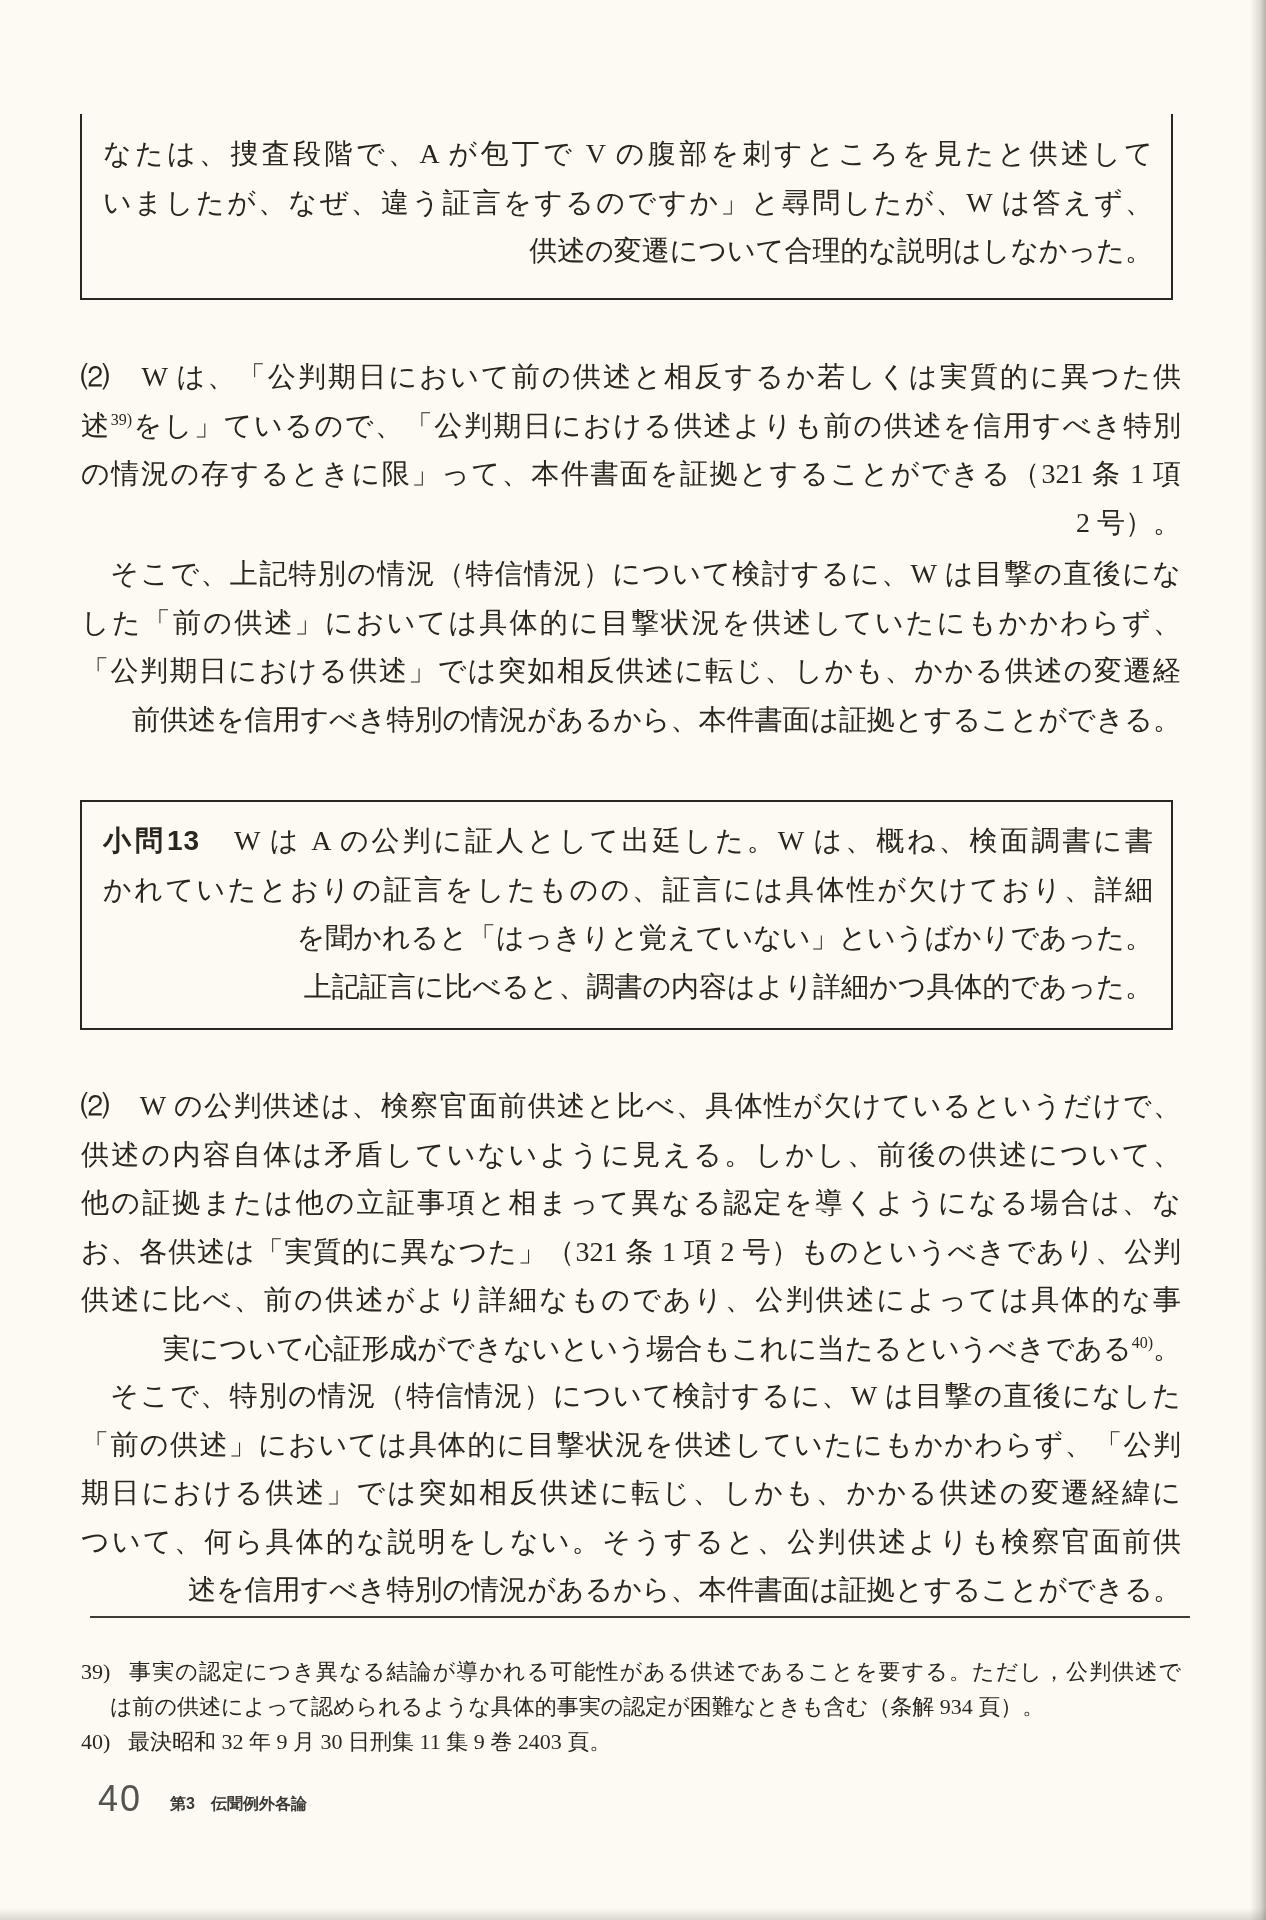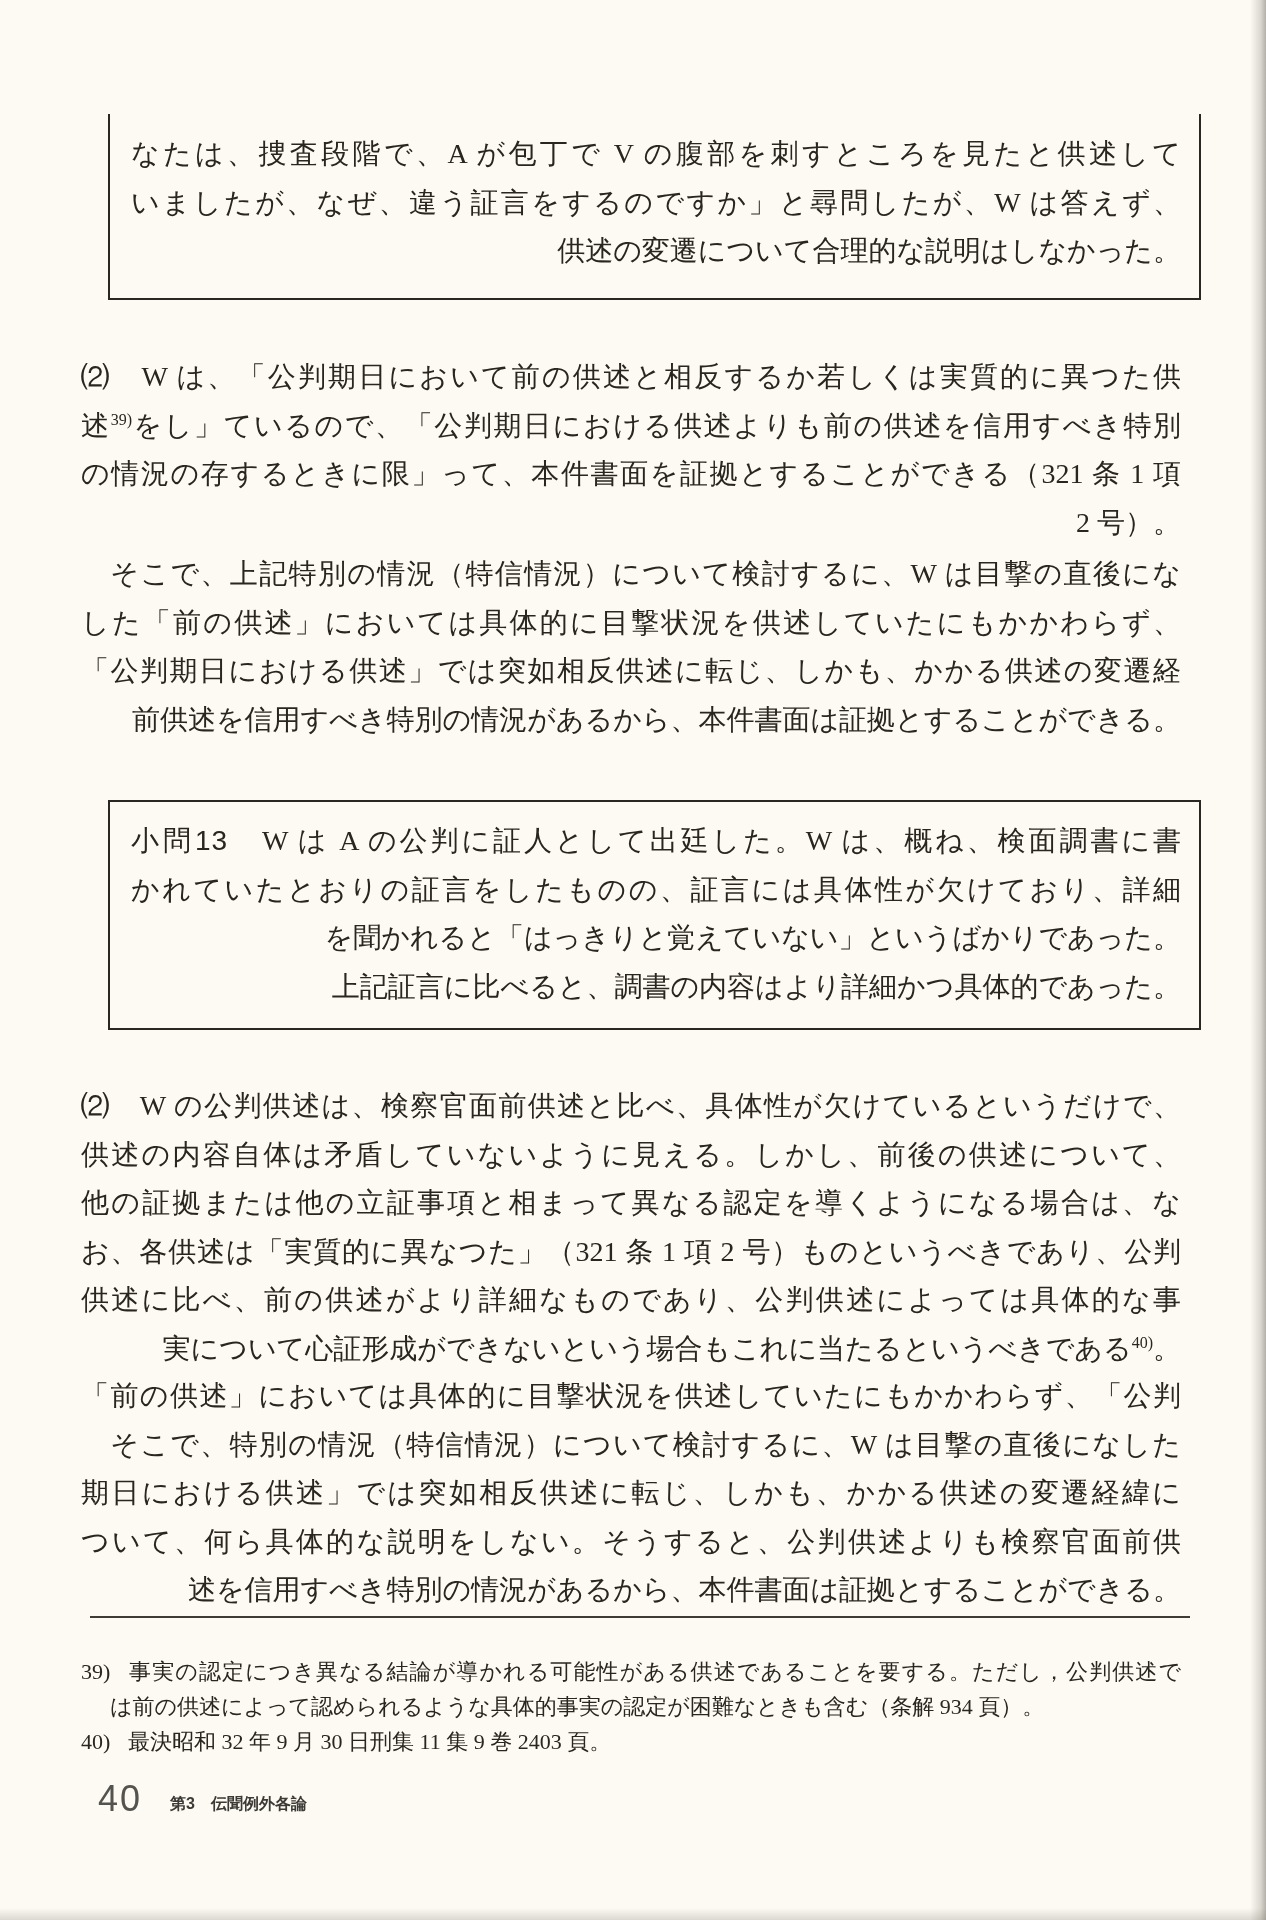--- a/index.html
+++ b/index.html
@@ -27,38 +27,38 @@
     text-align-last:justify;
   }
   sup.note{
     font-size:16px;
     vertical-align:super;
     line-height:0;
     letter-spacing:0;
   }
   
   .qbox{
-    position:absolute;left:108px;width:1093px;
+    position:absolute;left:80px;width:1093px;
     box-sizing:border-box;
     padding:16px 18px 2px 21px;
   }
   #qbox-top{
     top:114px;height:186px;
     border-left:2px solid #2a2722;
     border-right:2px solid #2a2722;
     border-bottom:2px solid #2a2722;
   }
   #qbox-13{
     top:800px;height:230px;
     border:2px solid #2a2722;
     padding-top:15px;
   }
   .q-label{
     font-family:"Liberation Sans","DejaVu Sans",sans-serif;
-    font-weight:400;
+    font-weight:700;
     letter-spacing:1px;
   }
   #para-2a{top:329px;}
   #para-soko1{top:526px;}
   #para-2b{top:1058px;}
   #para-soko2{top:1348px;}
   #fn-rule{
     position:absolute;left:90px;top:1616px;
     width:1100px;height:2px;background:#3f3c36;
   }
@@ -135,22 +135,22 @@
     <div class="line fill">供述の内容自体は矛盾していないように見える。しかし、前後の供述について、</div>
     <div class="line fill">他の証拠または他の立証事項と相まって異なる認定を導くようになる場合は、な</div>
     <div class="line fill">お、各供述は「実質的に異なつた」（321 条 1 項 2 号）ものというべきであり、公判</div>
     <div class="line fill">供述に比べ、前の供述がより詳細なものであり、公判供述によっては具体的な事</div>
     <div class="line">
       <span>実について心証形成ができないという場合もこれに当たるというべきである</span><sup class="note">40)</sup><span>。</span>
     </div>
   </section>
 
   <section class="col" id="para-soko2">
+    <div class="line fill">　そこで、特別の情況（特信情況）について検討するに、W は目撃の直後になした</div>
     <div class="line fill">「前の供述」においては具体的に目撃状況を供述していたにもかかわらず、「公判</div>
-    <div class="line fill">　そこで、特別の情況（特信情況）について検討するに、W は目撃の直後になした</div>
     <div class="line fill">期日における供述」では突如相反供述に転じ、しかも、かかる供述の変遷経緯に</div>
     <div class="line fill">ついて、何ら具体的な説明をしない。そうすると、公判供述よりも検察官面前供</div>
     <div class="line">述を信用すべき特別の情況があるから、本件書面は証拠とすることができる。</div>
   </section>
 
   <div id="fn-rule"></div>
 
   <section class="col" id="footnotes">
     <div class="fn-line fill">
       <span class="fn-num">39)</span><span>事実の認定につき異なる結論が導かれる可能性がある供述であることを要する。ただし，公判供述で</span>

